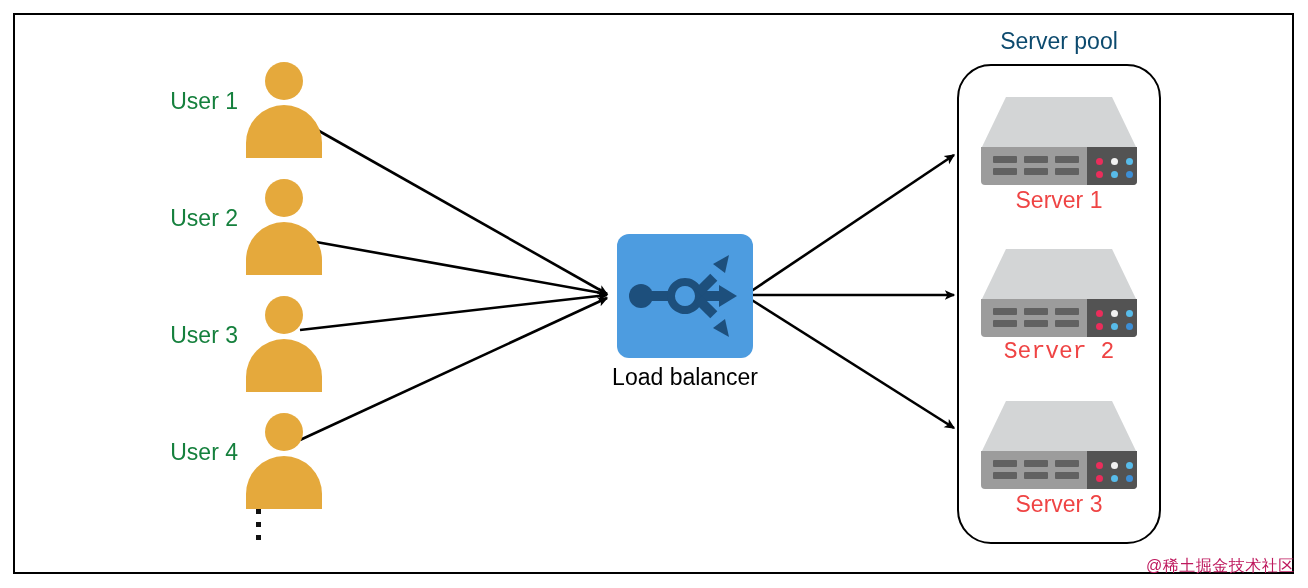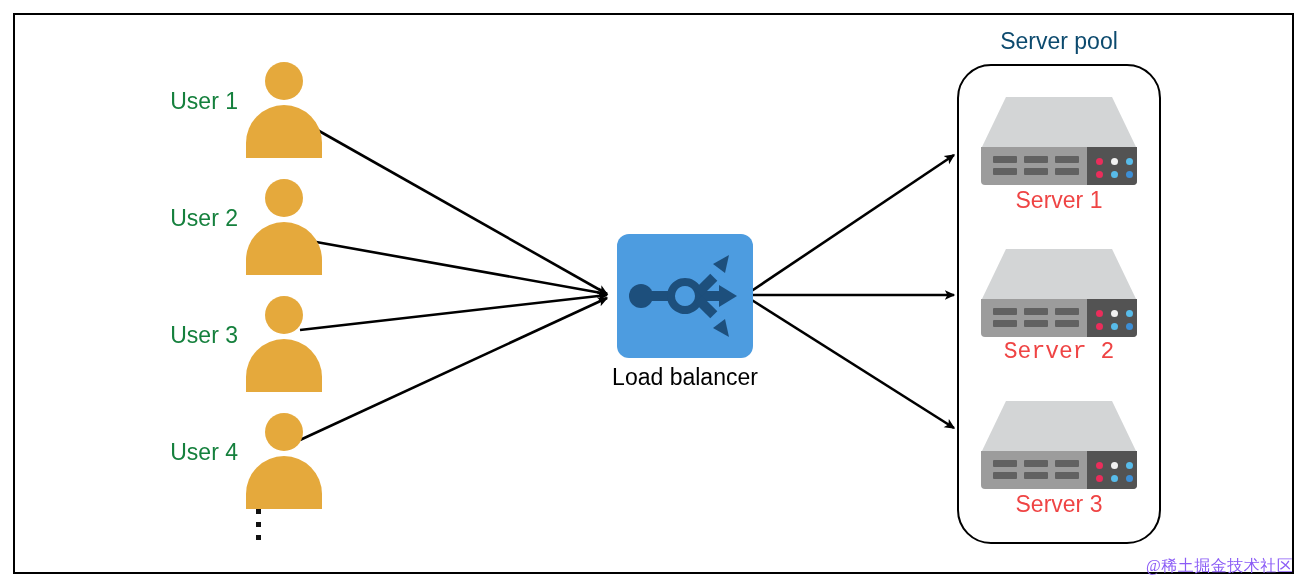--- a/index.html
+++ b/index.html
@@ -235,24 +235,23 @@
     white-space: nowrap;
     line-height: 1;
   }
 
   
   #watermark {
     position: absolute;
     left: 1146px;
     top: 556px;
     font-size: 16px;
-    color: #8b5cf6;
+    color: #be185d;
     white-space: nowrap;
     letter-spacing: 0.5px;
-    font-family: Liberation Serif, serif;
   }
 </style>
 </head>
 <body>
 
 <div id="canvas">
 
   <div id="frame"></div>
 
   <svg id="wires" viewBox="0 0 1308 588" width="1308" height="588">

